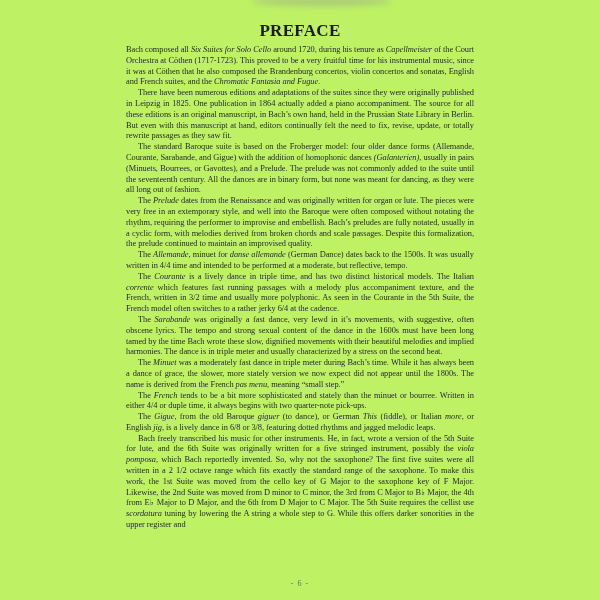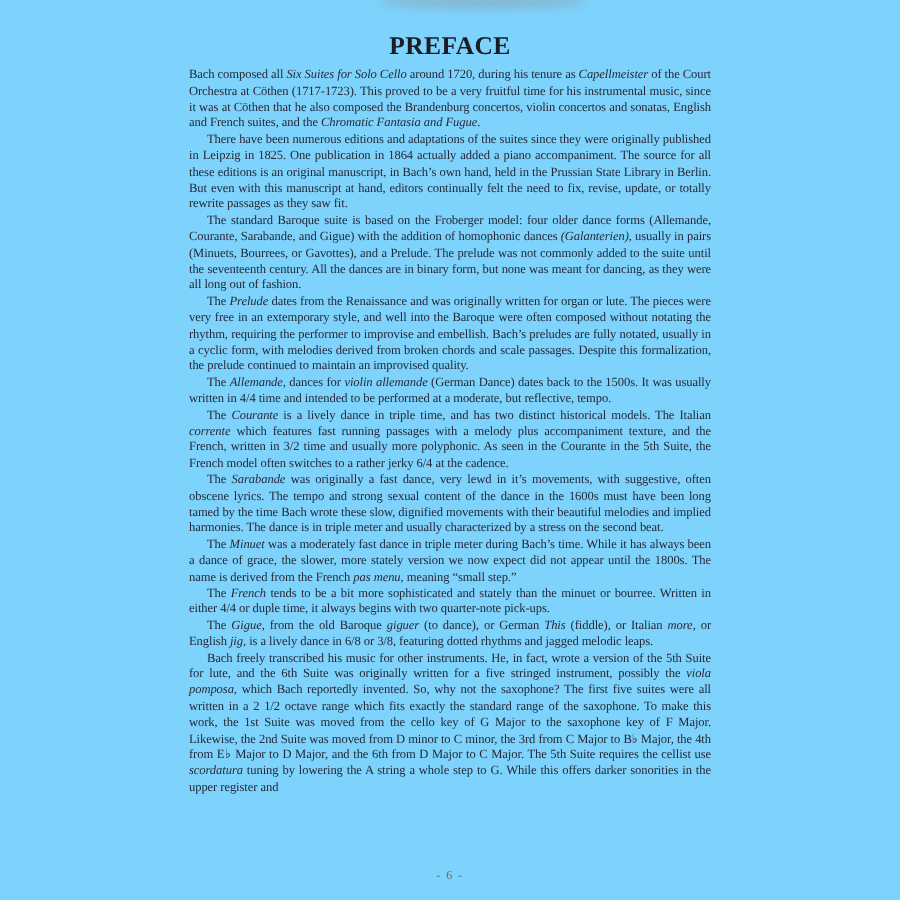--- a/index.html
+++ b/index.html
@@ -7,21 +7,21 @@
     padding: 0;
     width: 600px;
     height: 600px;
     background: #ffffff;
     font-family: "Liberation Serif", "DejaVu Serif", serif;
   }
   .page {
     position: relative;
     width: 600px;
     height: 600px;
-    background: #7dd3fc;
+    background: #bef264;
     overflow: hidden;
     color: #262837;
   }
   .scan-smudge {
     position: absolute;
     top: -3px;
     left: 252px;
     width: 140px;
     height: 9px;
     background: rgba(145,145,150,0.40);
@@ -76,21 +76,21 @@
 <body>
 
 <div class="page">
   <div class="scan-smudge"></div>
   <div class="title">PREFACE</div>
   <div class="text-block">
       <p class="first"><span>Bach composed all </span><i>Six Suites for Solo Cello</i><span> around 1720, during his tenure as </span><i>Capellmeister</i><span> of the Court Orchestra at Cöthen (1717-1723). This proved to be a very fruitful time for his instrumental music, since it was at Cöthen that he also composed the Brandenburg concertos, violin concertos and sonatas, English and French suites, and the </span><i>Chromatic Fantasia and Fugue</i><span>.</span></p>
       <p><span>There have been numerous editions and adaptations of the suites since they were originally published in Leipzig in 1825. One publication in 1864 actually added a piano accompaniment. The source for all these editions is an original manuscript, in Bach’s own hand, held in the Prussian State Library in Berlin. But even with this manuscript at hand, editors continually felt the need to fix, revise, update, or totally rewrite passages as they saw fit.</span></p>
       <p><span>The standard Baroque suite is based on the Froberger model: four older dance forms (Allemande, Courante, Sarabande, and Gigue) with the addition of homophonic dances </span><i>(Galanterien)</i><span>, usually in pairs (Minuets, Bourrees, or Gavottes), and a Prelude. The prelude was not commonly added to the suite until the seventeenth century. All the dances are in binary form, but none was meant for dancing, as they were all long out of fashion.</span></p>
       <p><span>The </span><i>Prelude</i><span> dates from the Renaissance and was originally written for organ or lute. The pieces were very free in an extemporary style, and well into the Baroque were often composed without notating the rhythm, requiring the performer to improvise and embellish. Bach’s preludes are fully notated, usually in a cyclic form, with melodies derived from broken chords and scale passages. Despite this formalization, the prelude continued to maintain an improvised quality.</span></p>
-      <p><span>The </span><i>Allemande</i><span>, dances for </span><i>violin allemande</i><span> (German Dance) dates back to the 1500s. It was usually written in 4/4 time and intended to be performed at a moderate, but reflective, tempo.</span></p>
+      <p><span>The </span><i>Allemande</i><span>, minuet for </span><i>danse allemande</i><span> (German Dance) dates back to the 1500s. It was usually written in 4/4 time and intended to be performed at a moderate, but reflective, tempo.</span></p>
       <p><span>The </span><i>Courante</i><span> is a lively dance in triple time, and has two distinct historical models. The Italian </span><i>corrente</i><span> which features fast running passages with a melody plus accompaniment texture, and the French, written in 3/2 time and usually more polyphonic. As seen in the Courante in the 5th Suite, the French model often switches to a rather jerky 6/4 at the cadence.</span></p>
       <p><span>The </span><i>Sarabande</i><span> was originally a fast dance, very lewd in it’s movements, with suggestive, often obscene lyrics. The tempo and strong sexual content of the dance in the 1600s must have been long tamed by the time Bach wrote these slow, dignified movements with their beautiful melodies and implied harmonies. The dance is in triple meter and usually characterized by a stress on the second beat.</span></p>
       <p><span>The </span><i>Minuet</i><span> was a moderately fast dance in triple meter during Bach’s time. While it has always been a dance of grace, the slower, more stately version we now expect did not appear until the 1800s. The name is derived from the French </span><i>pas menu</i><span>, meaning “small step.”</span></p>
       <p><span>The </span><i>French</i><span> tends to be a bit more sophisticated and stately than the minuet or bourree. Written in either 4/4 or duple time, it always begins with two quarter-note pick-ups.</span></p>
       <p><span>The </span><i>Gigue</i><span>, from the old Baroque </span><i>giguer</i><span> (to dance), or German </span><i>This</i><span> (fiddle), or Italian </span><i>more</i><span>, or English </span><i>jig</i><span>, is a lively dance in 6/8 or 3/8, featuring dotted rhythms and jagged melodic leaps.</span></p>
       <p><span>Bach freely transcribed his music for other instruments. He, in fact, wrote a version of the 5th Suite for lute, and the 6th Suite was originally written for a five stringed instrument, possibly the </span><i>viola pomposa</i><span>, which Bach reportedly invented. So, why not the saxophone? The first five suites were all written in a 2 1/2 octave range which fits exactly the standard range of the saxophone. To make this work, the 1st Suite was moved from the cello key of G Major to the saxophone key of F Major. Likewise, the 2nd Suite was moved from D minor to C minor, the 3rd from C Major to B♭ Major, the 4th from E♭ Major to D Major, and the 6th from D Major to C Major. The 5th Suite requires the cellist use </span><i>scordatura</i><span> tuning by lowering the A string a whole step to G. While this offers darker sonorities in the upper register and</span></p>
     </div>
   <div class="footer">- 6 -</div>
 </div>
 

